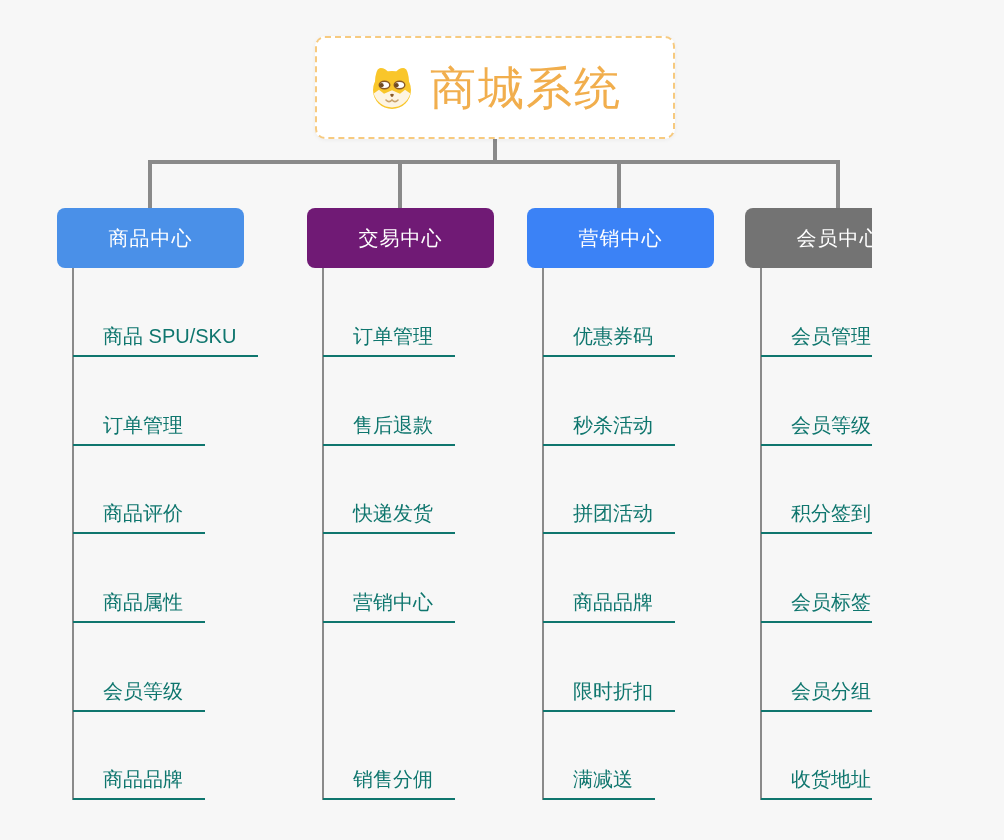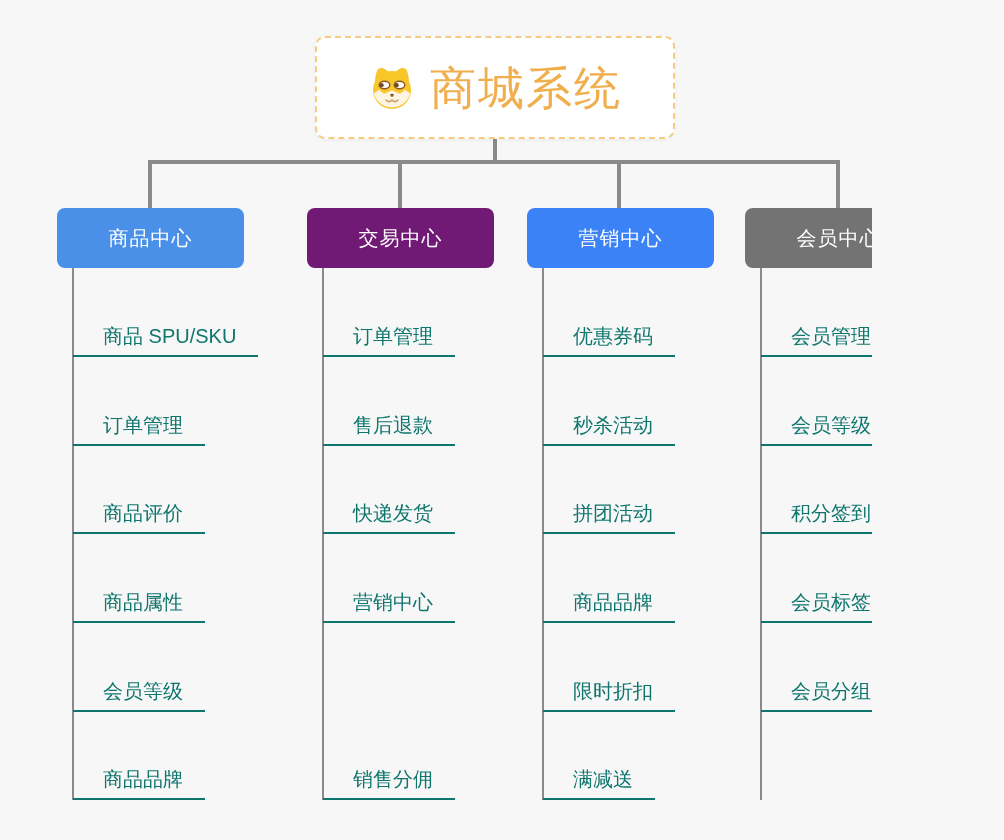--- a/index.html
+++ b/index.html
@@ -98,15 +98,16 @@
   </div>
 
   <div class="branch b3">
     <div class="hdr" style="background-color: #737373;">会员中心</div>
     <div class="trunk"></div>
     <div class="item i0">会员管理</div>
     <div class="item i1">会员等级</div>
     <div class="item i2">积分签到</div>
     <div class="item i3">会员标签</div>
     <div class="item i4">会员分组</div>
+    <div class="item i5">收货地址</div>
   </div>
 
 </div>
 
 </body></html>

